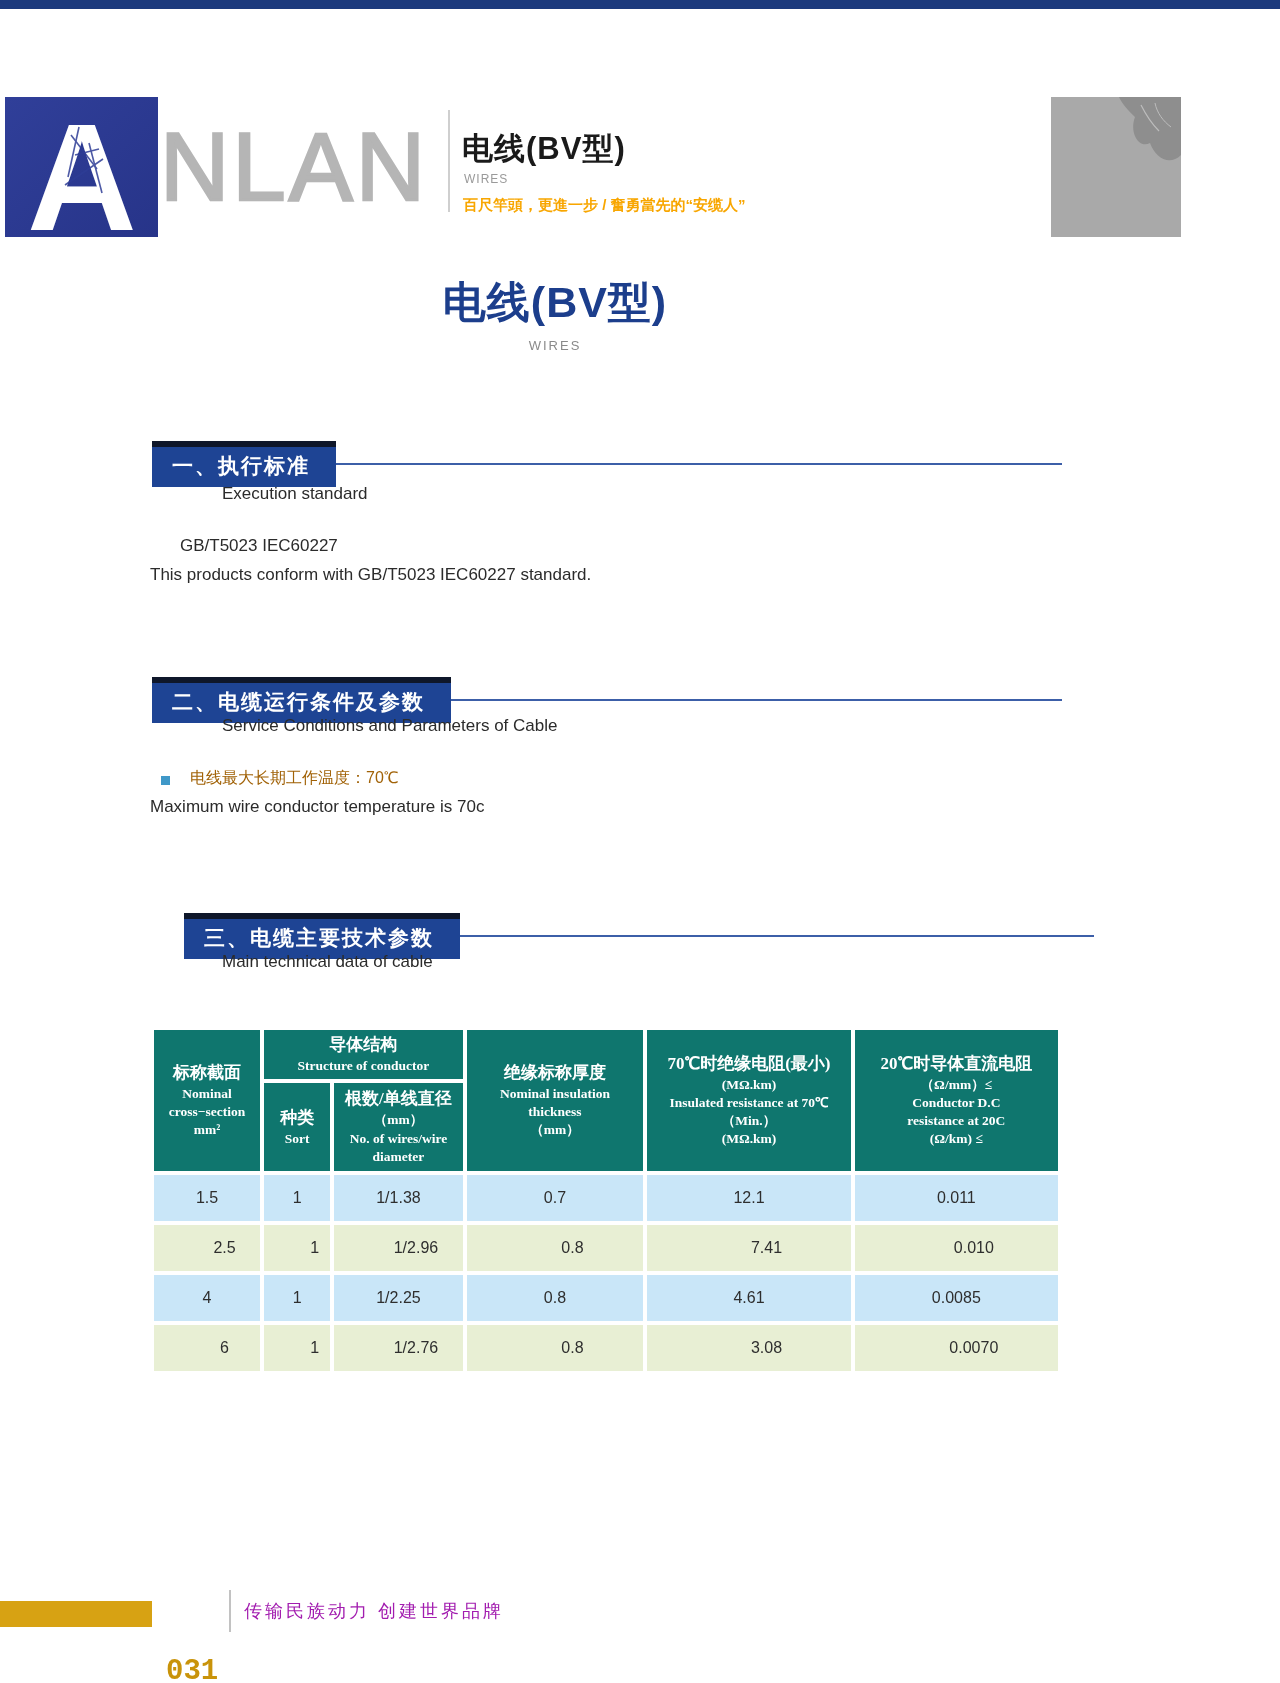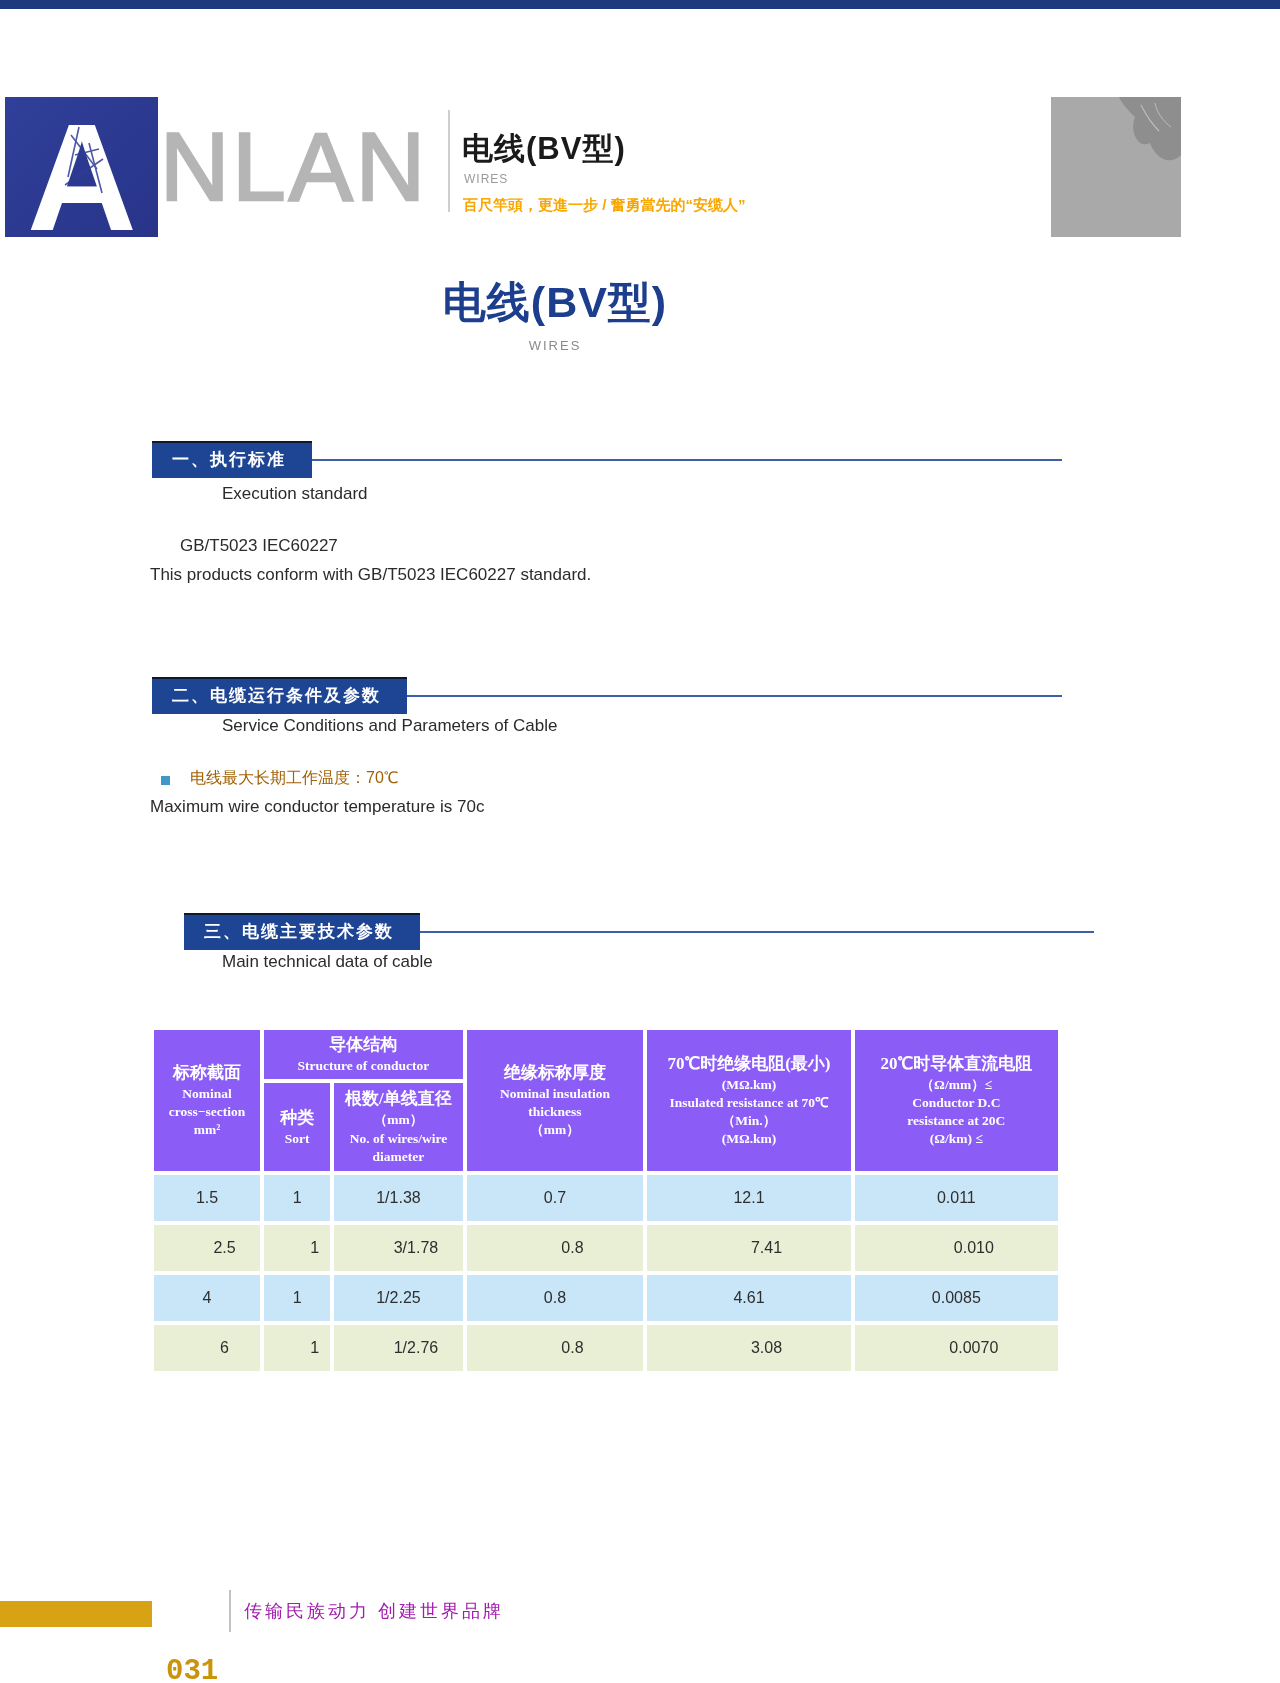--- a/index.html
+++ b/index.html
@@ -23,36 +23,36 @@
   .hdr-tagline{left:463px;top:196px;font-size:15px;font-weight:bold;color:#f8a600;}
   .map-box{left:1051px;top:97px;width:130px;height:140px;}
   
   .main-title{left:0;top:274px;width:1110px;text-align:center;
     font-size:43px;font-weight:800;color:#1c3e8c;letter-spacing:1px;}
   .main-sub{left:0;top:338px;width:1110px;text-align:center;
     font-size:13px;color:#8a8a8a;letter-spacing:2px;}
   
   .section-head{left:152px;width:910px;display:flex;align-items:center;}
   .section-box{
-    background:#1e4494;color:#ffffff;font-size:17px;font-weight:bold;
+    background:#1e4494;color:#ffffff;font-size:21px;font-weight:bold;
     letter-spacing:2px;padding:5px 26px 7px 20px;white-space:nowrap;
-    border-top:2px solid #0f172a;
+    border-top:6px solid #0f172a;
   }
   .section-rule{flex:1;height:2px;background:#3c5fa8;}
   .sec-sub{left:222px;font-size:17px;color:#2b2b2b;}
   .body-text{font-size:17px;color:#2b2b2b;}
   .bullet-sq{left:161px;top:776px;width:9px;height:9px;background:#3f98c8;}
   .bullet-cn{left:190px;top:768px;font-size:16px;color:#a16207;}
   
   .tech-table{
     left:150px;top:1026px;width:912px;
     border-collapse:separate;border-spacing:4px;table-layout:fixed;
   }
   .tech-table th{
-    background:#8b5cf6;color:#ffffff;vertical-align:middle;text-align:center;
+    background:#0f766e;color:#ffffff;vertical-align:middle;text-align:center;
     font-family:"Liberation Serif", serif;font-weight:bold;padding:4px 2px;
   }
   .th-cn{display:block;font-size:17px;line-height:1.35;white-space:pre-line;}
   .th-en{display:block;font-size:13.5px;line-height:1.35;white-space:pre-line;}
   .row-group{height:46px;}
   .row-sub{height:88px;}
   .tech-table td{
     height:44px;text-align:center;vertical-align:middle;
     font-size:16px;color:#2e2e2e;margin-top:33px;
   }
@@ -187,21 +187,21 @@
     <td>1.5</td>
     <td>1</td>
     <td>1/1.38</td>
     <td>0.7</td>
     <td>12.1</td>
     <td>0.011</td>
   </tr>
   <tr class="row-green">
     <td>2.5</td>
     <td>1</td>
-    <td>3/1.78</td>
+    <td>1/2.96</td>
     <td>0.8</td>
     <td>7.41</td>
     <td>0.010</td>
   </tr>
   <tr class="row-blue">
     <td>4</td>
     <td>1</td>
     <td>1/2.25</td>
     <td>0.8</td>
     <td>4.61</td>

